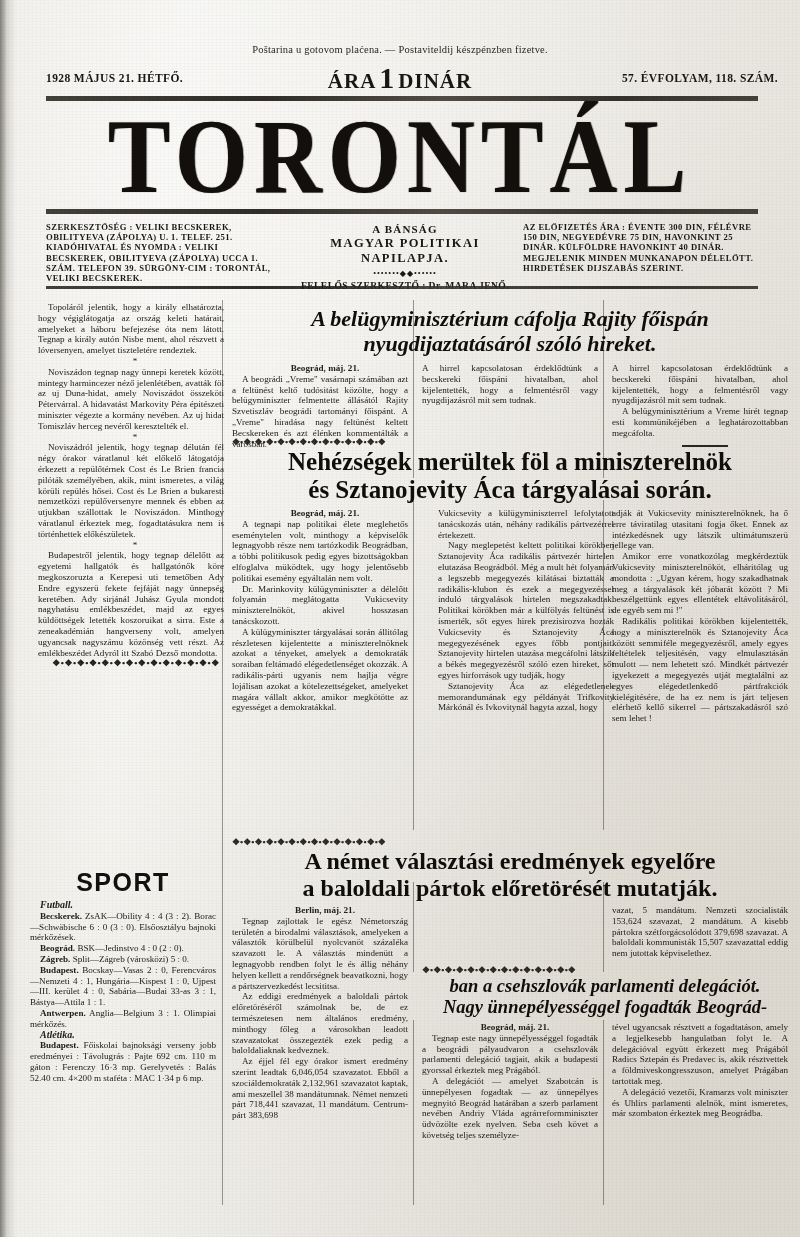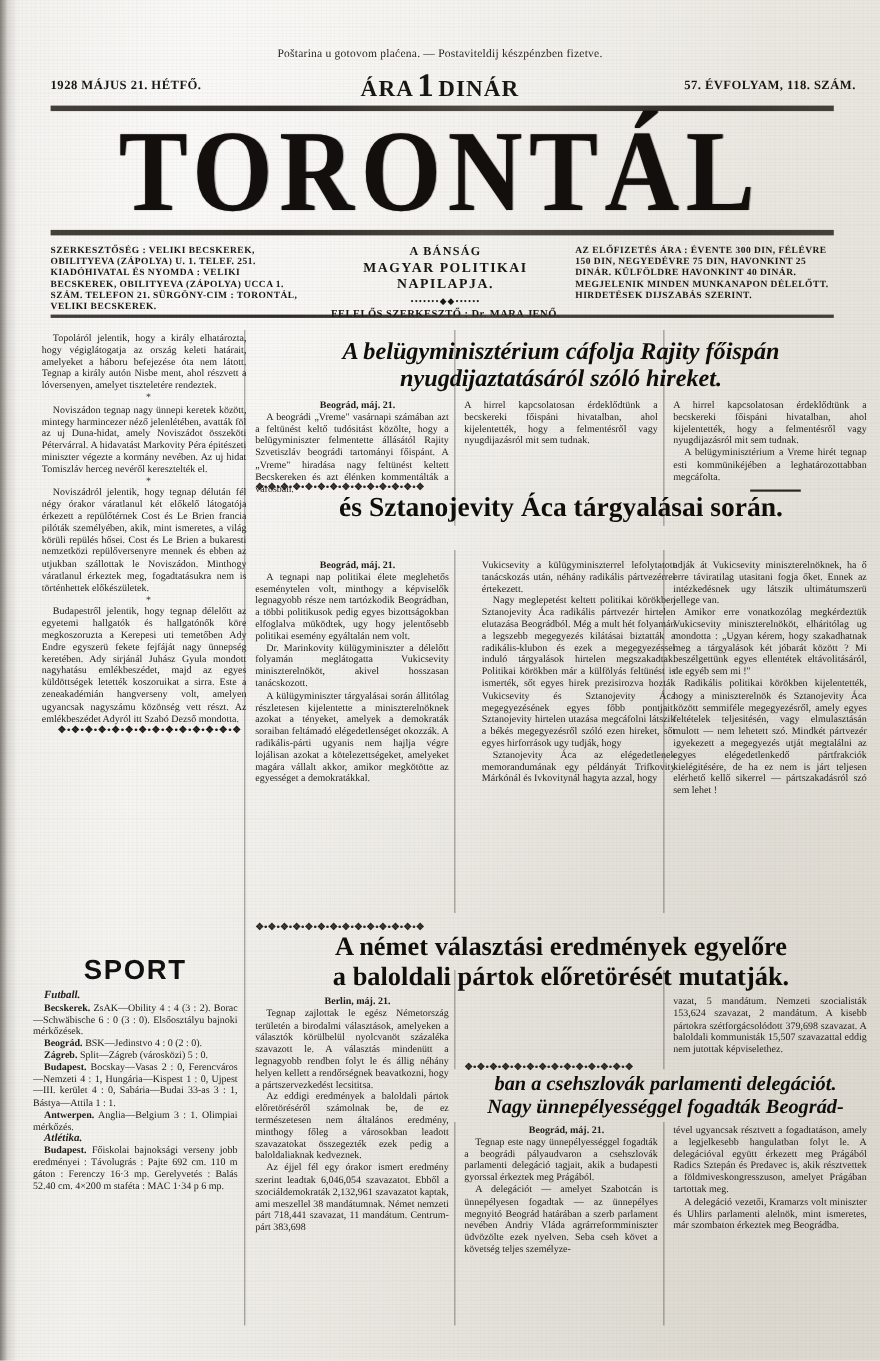--- a/index.html
+++ b/index.html
@@ -140,21 +140,21 @@
     <div class="dl-right">57. ÉVFOLYAM, 118. SZÁM.</div>
   </div>
 
   <div class="rule-thick" style="top:96px;"></div>
 
   <div class="masthead">TORONTÁL</div>
 
   <div class="rule-thick" style="top:209px;"></div>
 
   <div class="imprint">
-    <div class="imp-left">SZERKESZTŐSÉG : VELIKI BECSKEREK, OBILITYEVA (ZÁPOLYA) U. 1. TELEF. 251. KIADÓHIVATAL ÉS NYOMDA : VELIKI BECSKEREK, OBILITYEVA (ZÁPOLYA) UCCA 1. SZÁM. TELEFON 21. SÜRGÖNY-CIM : TORONTÁL, VELIKI BECSKEREK.</div>
+    <div class="imp-left">SZERKESZTŐSÉG : VELIKI BECSKEREK, OBILITYEVA (ZÁPOLYA) U. 1. TELEF. 251. KIADÓHIVATAL ÉS NYOMDA : VELIKI BECSKEREK, OBILITYEVA (ZÁPOLYA) UCCA 1. SZÁM. TELEFON 39. SÜRGÖNY-CIM : TORONTÁL, VELIKI BECSKEREK.</div>
     <div class="imp-mid">
       <div class="m1">A BÁNSÁG</div>
       <div class="m2">MAGYAR POLITIKAI NAPILAPJA.</div>
       <div class="m-orn">•••••••◆◆••••••</div>
       <div class="m3">FELELŐS SZERKESZTŐ : Dr. MARA JENŐ.</div>
     </div>
     <div class="imp-right">AZ ELŐFIZETÉS ÁRA : ÉVENTE 300 DIN, FÉLÉVRE 150 DIN, NEGYEDÉVRE 75 DIN, HAVONKINT 25 DINÁR. KÜLFÖLDRE HAVONKINT 40 DINÁR. MEGJELENIK MINDEN MUNKANAPON DÉLELŐTT. HIRDETÉSEK DIJSZABÁS SZERINT.</div>
   </div>
 
   <div class="rule-thick" style="top:286px;height:3px;"></div>
@@ -207,20 +207,21 @@
   </div>
   <div class="col" style="left:612px;top:363px;width:176px;">
     <p class="noind">A hirrel kapcsolatosan érdeklődtünk a becskereki főispáni hivatalban, ahol kijelentették, hogy a felmentésről vagy nyugdijazásról mit sem tudnak.</p>
     <p>A belügyminisztérium a Vreme hirét tegnap esti kommünikéjében a leghatározottabban megcáfolta.</p>
     <p class="sep-dash"><span></span></p>
   </div>
 
   <div class="ornrule" style="left:232px;top:438px;width:556px;">❖•❖•❖•❖•❖•❖•❖•❖•❖•❖•❖•❖•❖•❖</div>
 
   <div class="hl roman" style="left:232px;top:448px;width:556px;font-size:25px;line-height:28px;">
+    <div>Nehézségek merültek föl a miniszterelnök</div>
     <div>és Sztanojevity Áca tárgyalásai során.</div>
   </div>
 
   <div class="col" style="left:232px;top:508px;width:176px;">
     <p class="dateplace">Beográd, máj. 21.</p>
     <p>A tegnapi nap politikai élete meglehetős eseménytelen volt, minthogy a képviselők legnagyobb része nem tartózkodik Beográdban, a többi politikusok pedig egyes bizottságokban elfoglalva müködtek, ugy hogy jelentősebb politikai esemény egyáltalán nem volt.</p>
     <p>Dr. Marinkovity külügyminiszter a délelőtt folyamán meglátogatta Vukicsevity miniszterelnököt, akivel hosszasan tanácskozott.</p>
     <p>A külügyminiszter tárgyalásai során állitólag részletesen kijelentette a miniszterelnöknek azokat a tényeket, amelyek a demokraták soraiban feltámadó elégedetlenséget okozzák. A radikális-párti ugyanis nem hajlja végre lojálisan azokat a kötelezettségeket, amelyeket magára vállalt akkor, amikor megkötötte az egyességet a demokratákkal.</p>
   </div>
   <div class="col" style="left:422px;top:508px;width:176px;margin-left:16px;">

